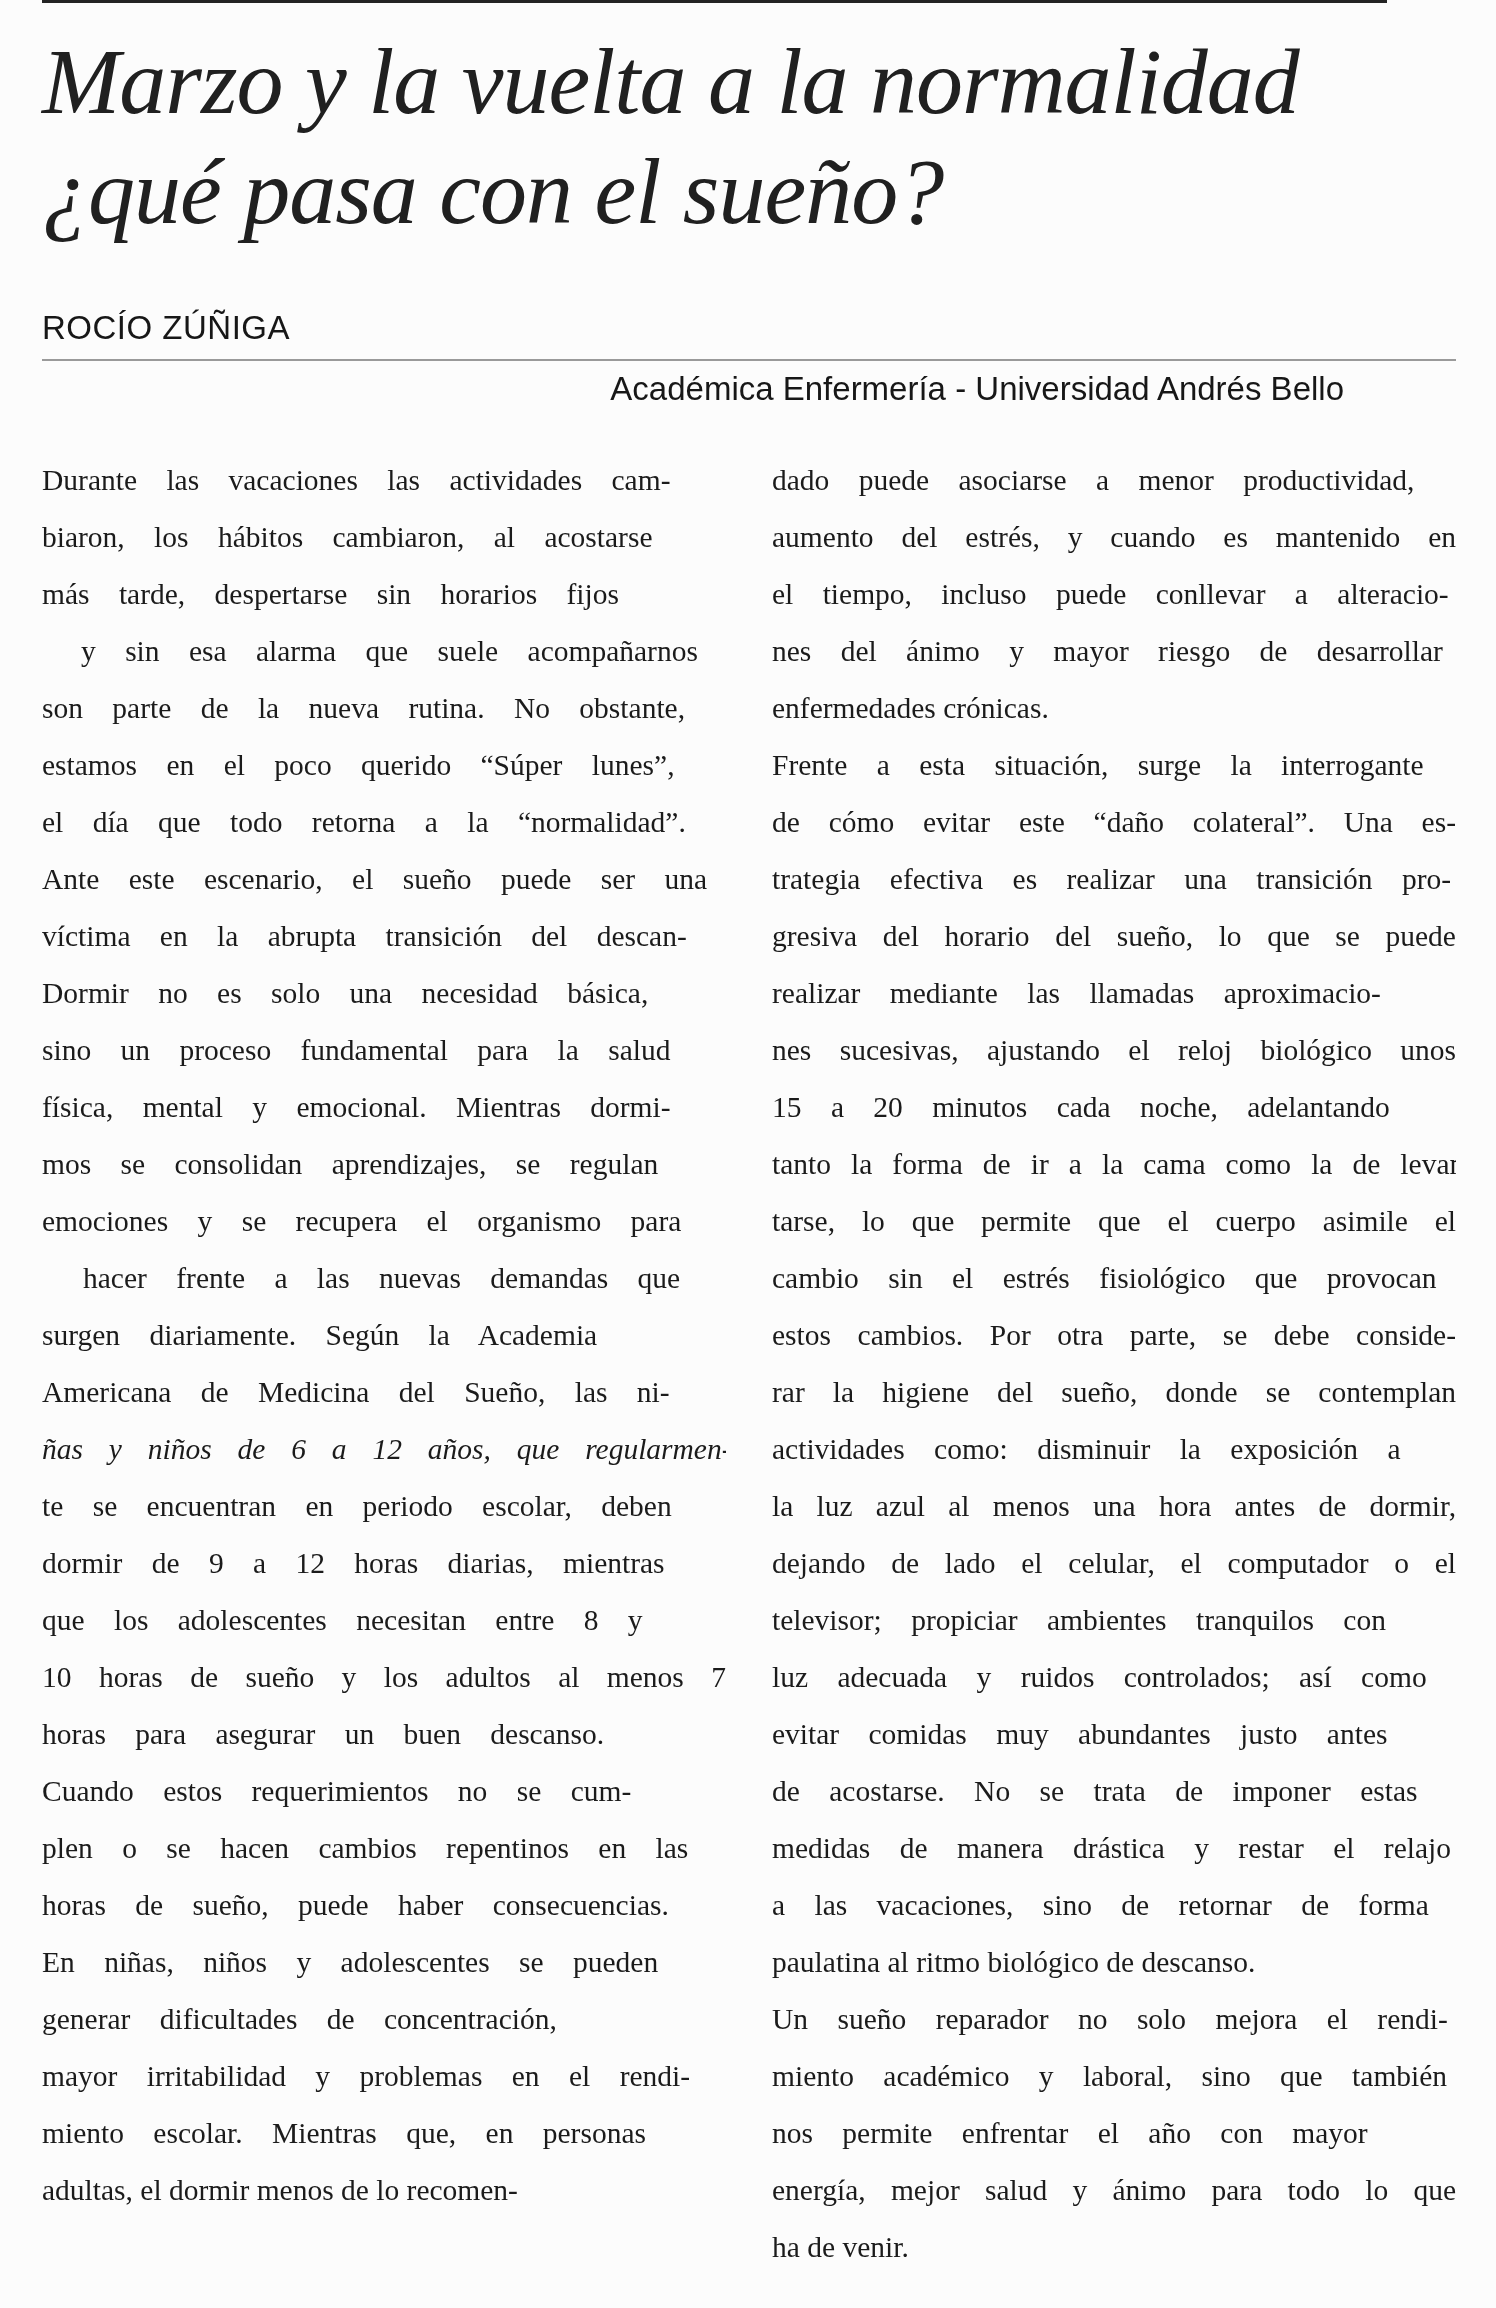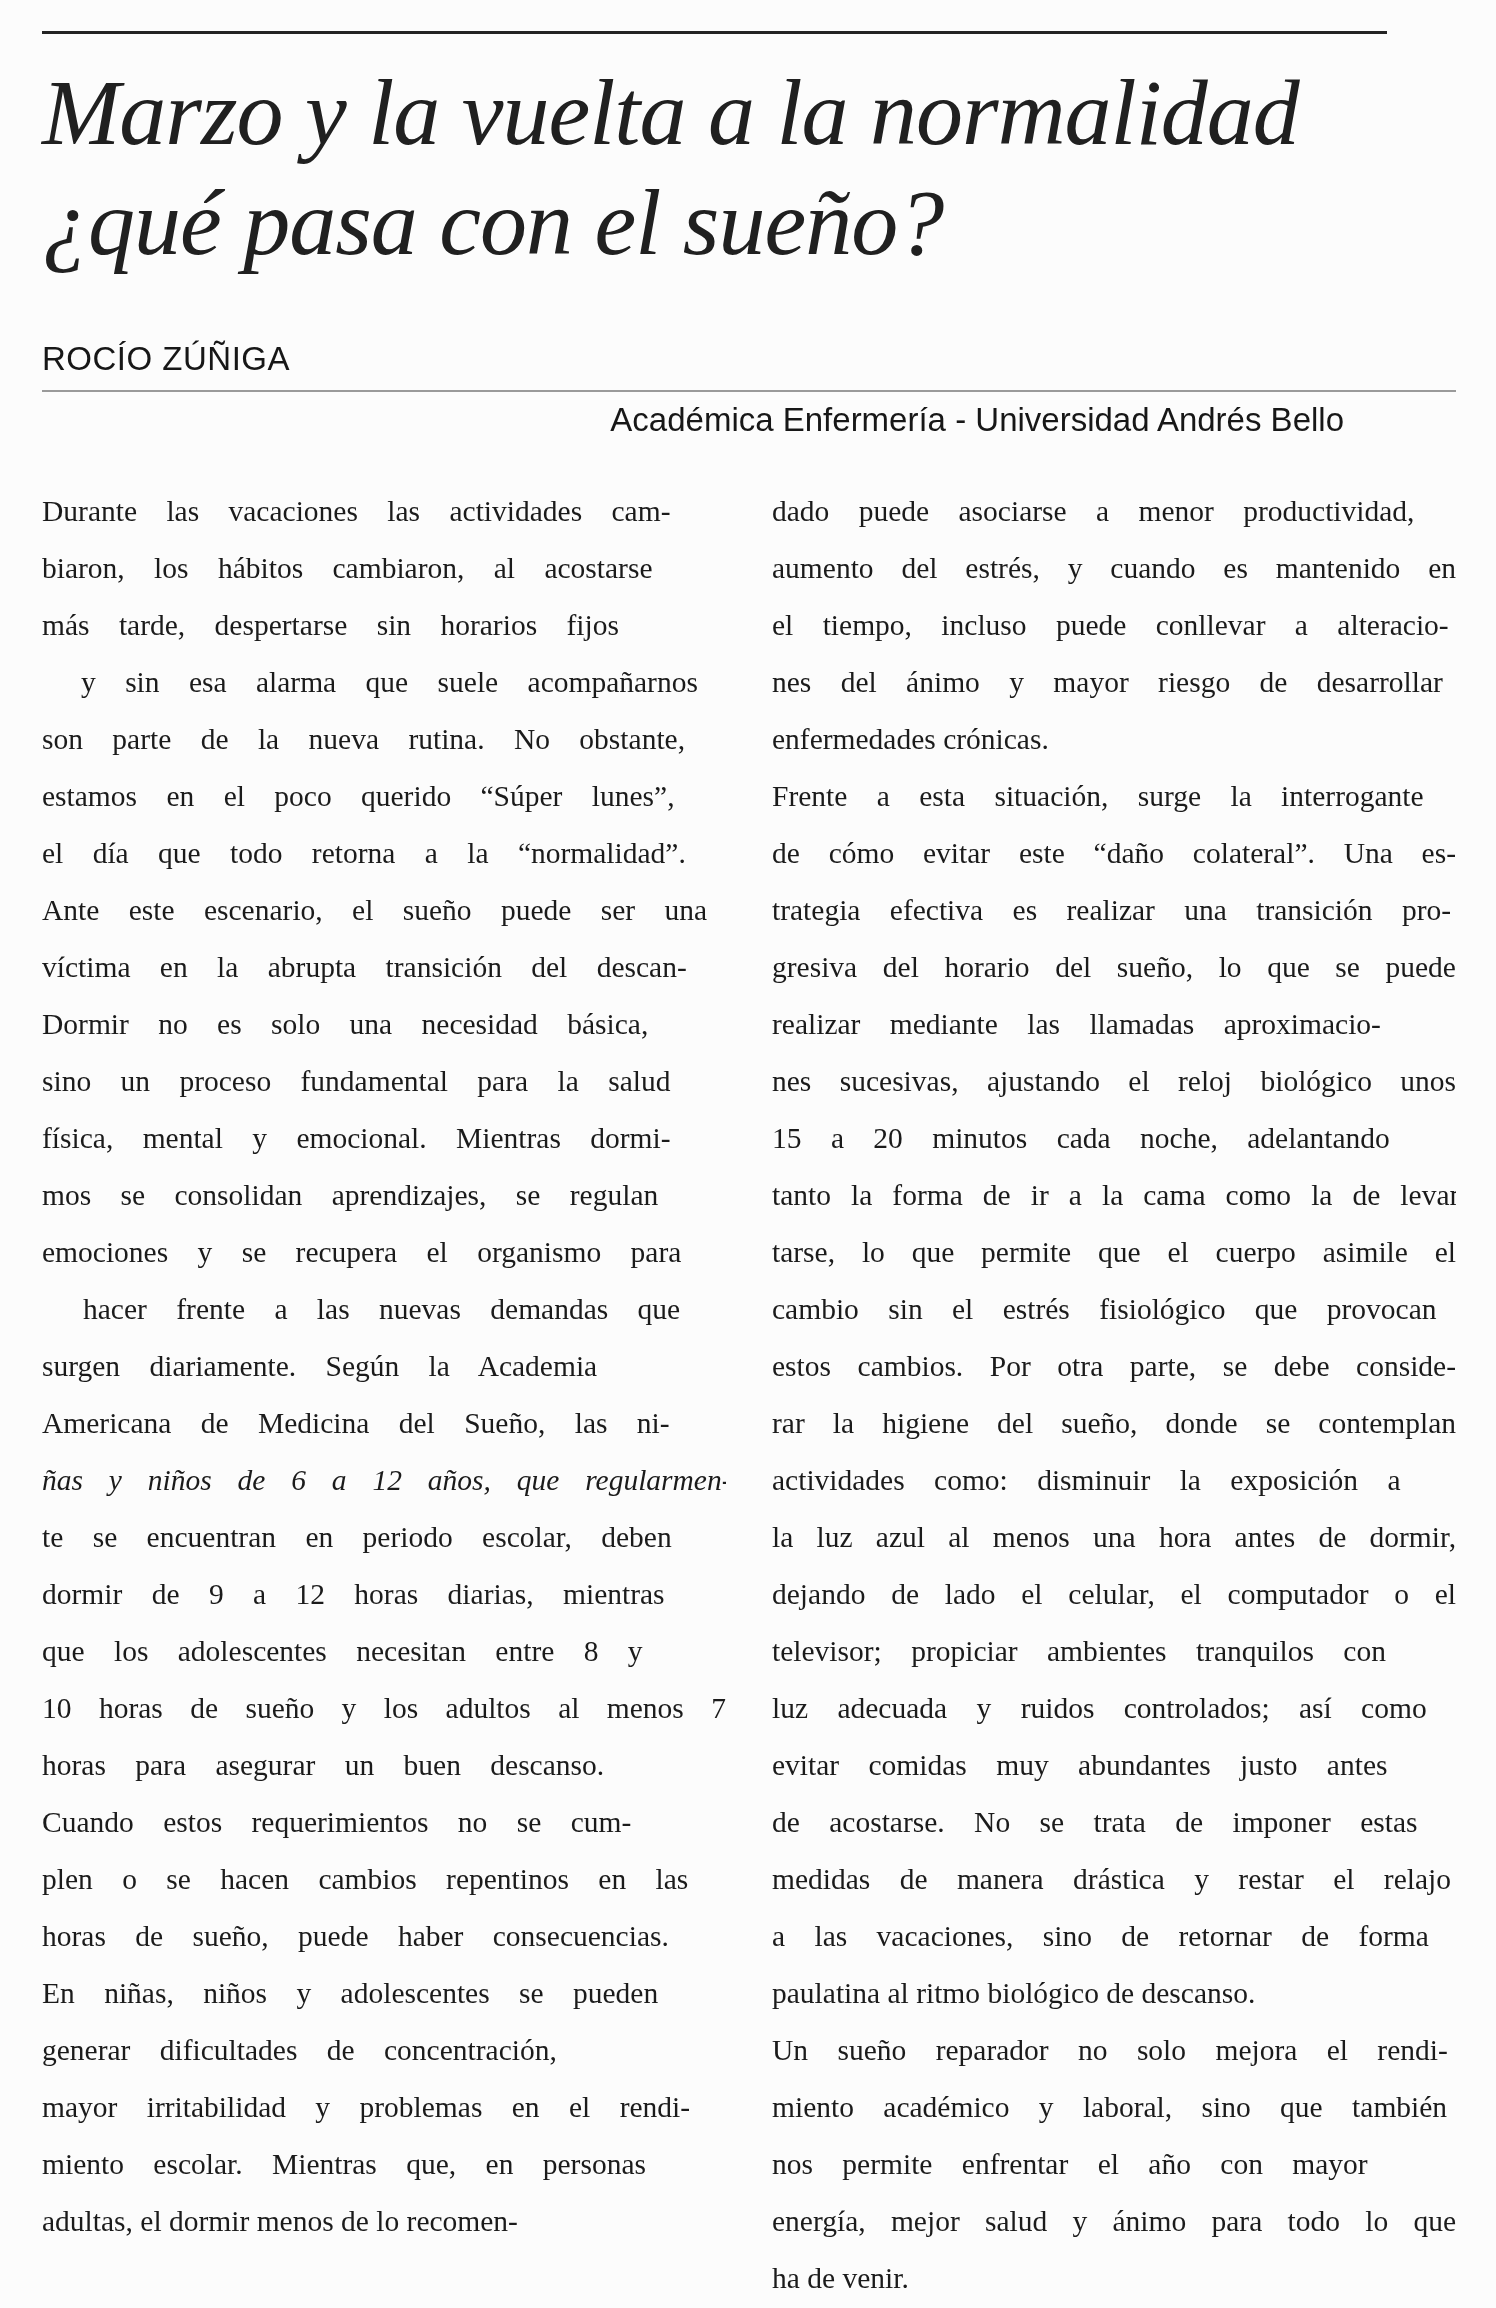--- a/index.html
+++ b/index.html
@@ -5,21 +5,21 @@
   html, body { margin: 0; padding: 0; }
   body {
     width: 1496px;
     height: 2308px;
     background: #fcfcfc;
     color: #1c1c1c;
     font-family: "Liberation Serif", serif;
     overflow: hidden;
   }
   .page {
-    padding: 31px 40px 0 42px;
+    padding: 0 40px 0 42px;
     box-sizing: border-box;
   }
   .top-rule {
     height: 3px;
     width: 1345px;
     background: #242424;
   }
   .article-title {
     font-family: "Liberation Serif", serif;
     font-style: italic;

